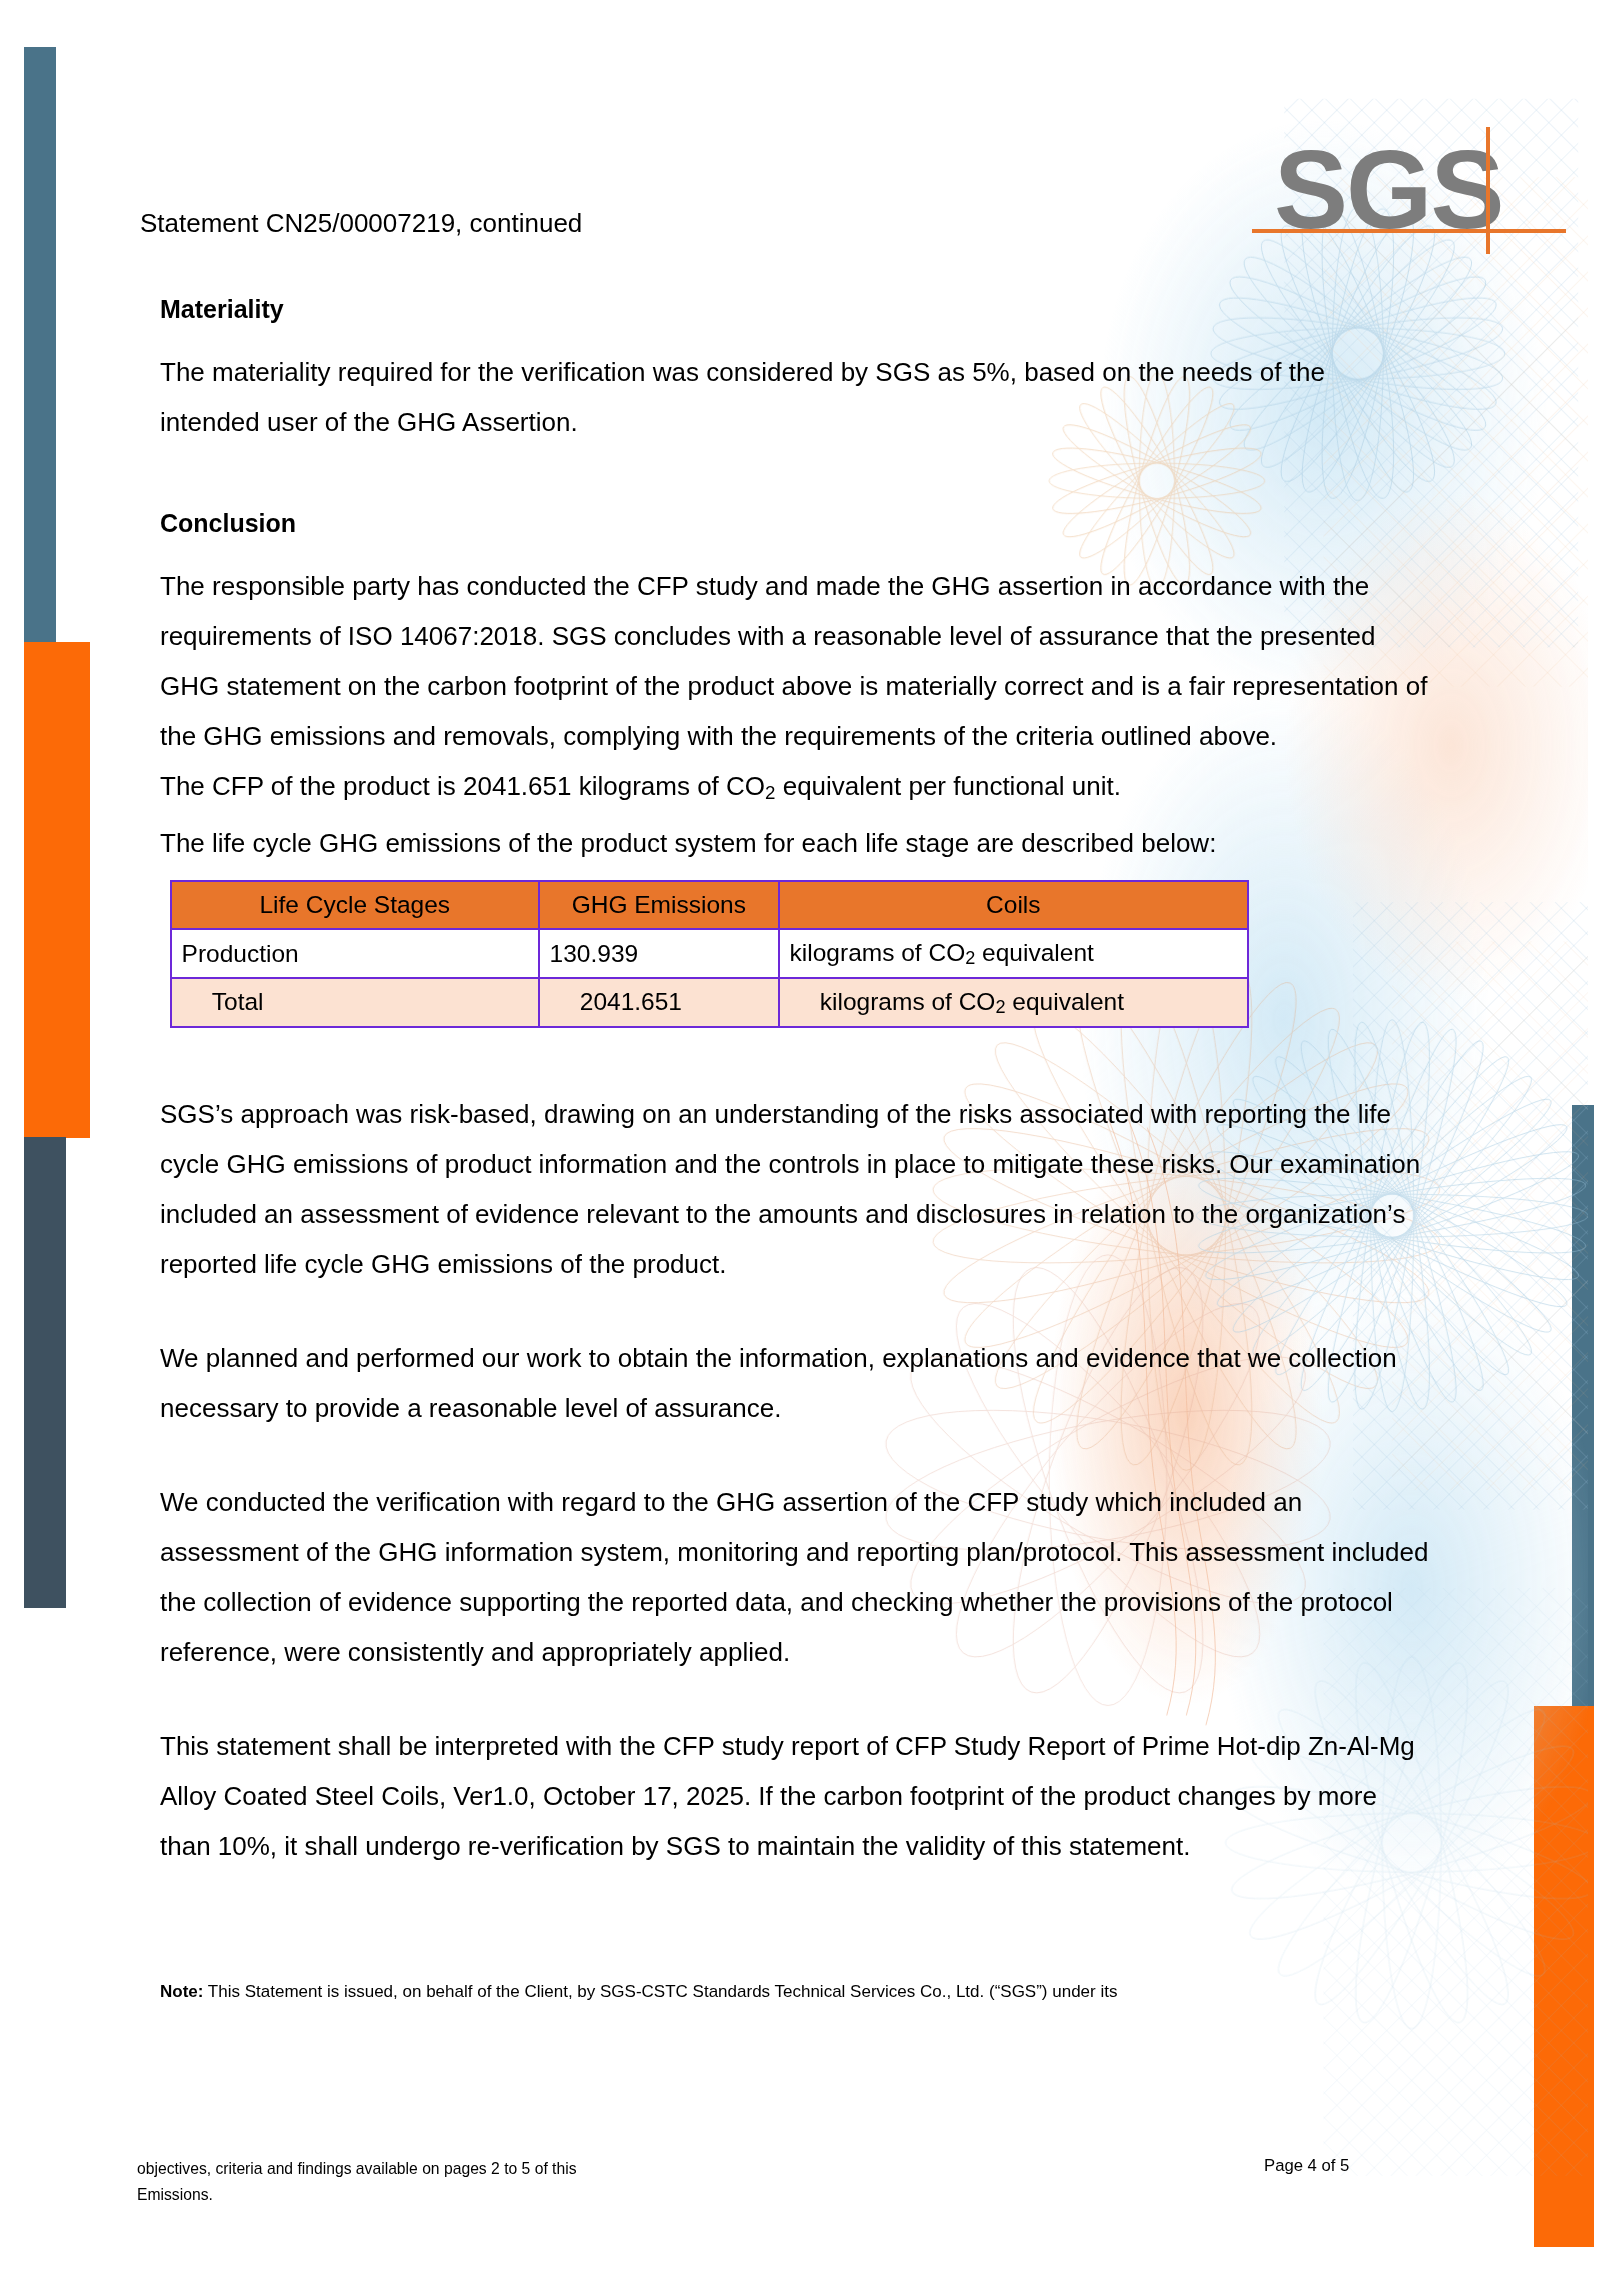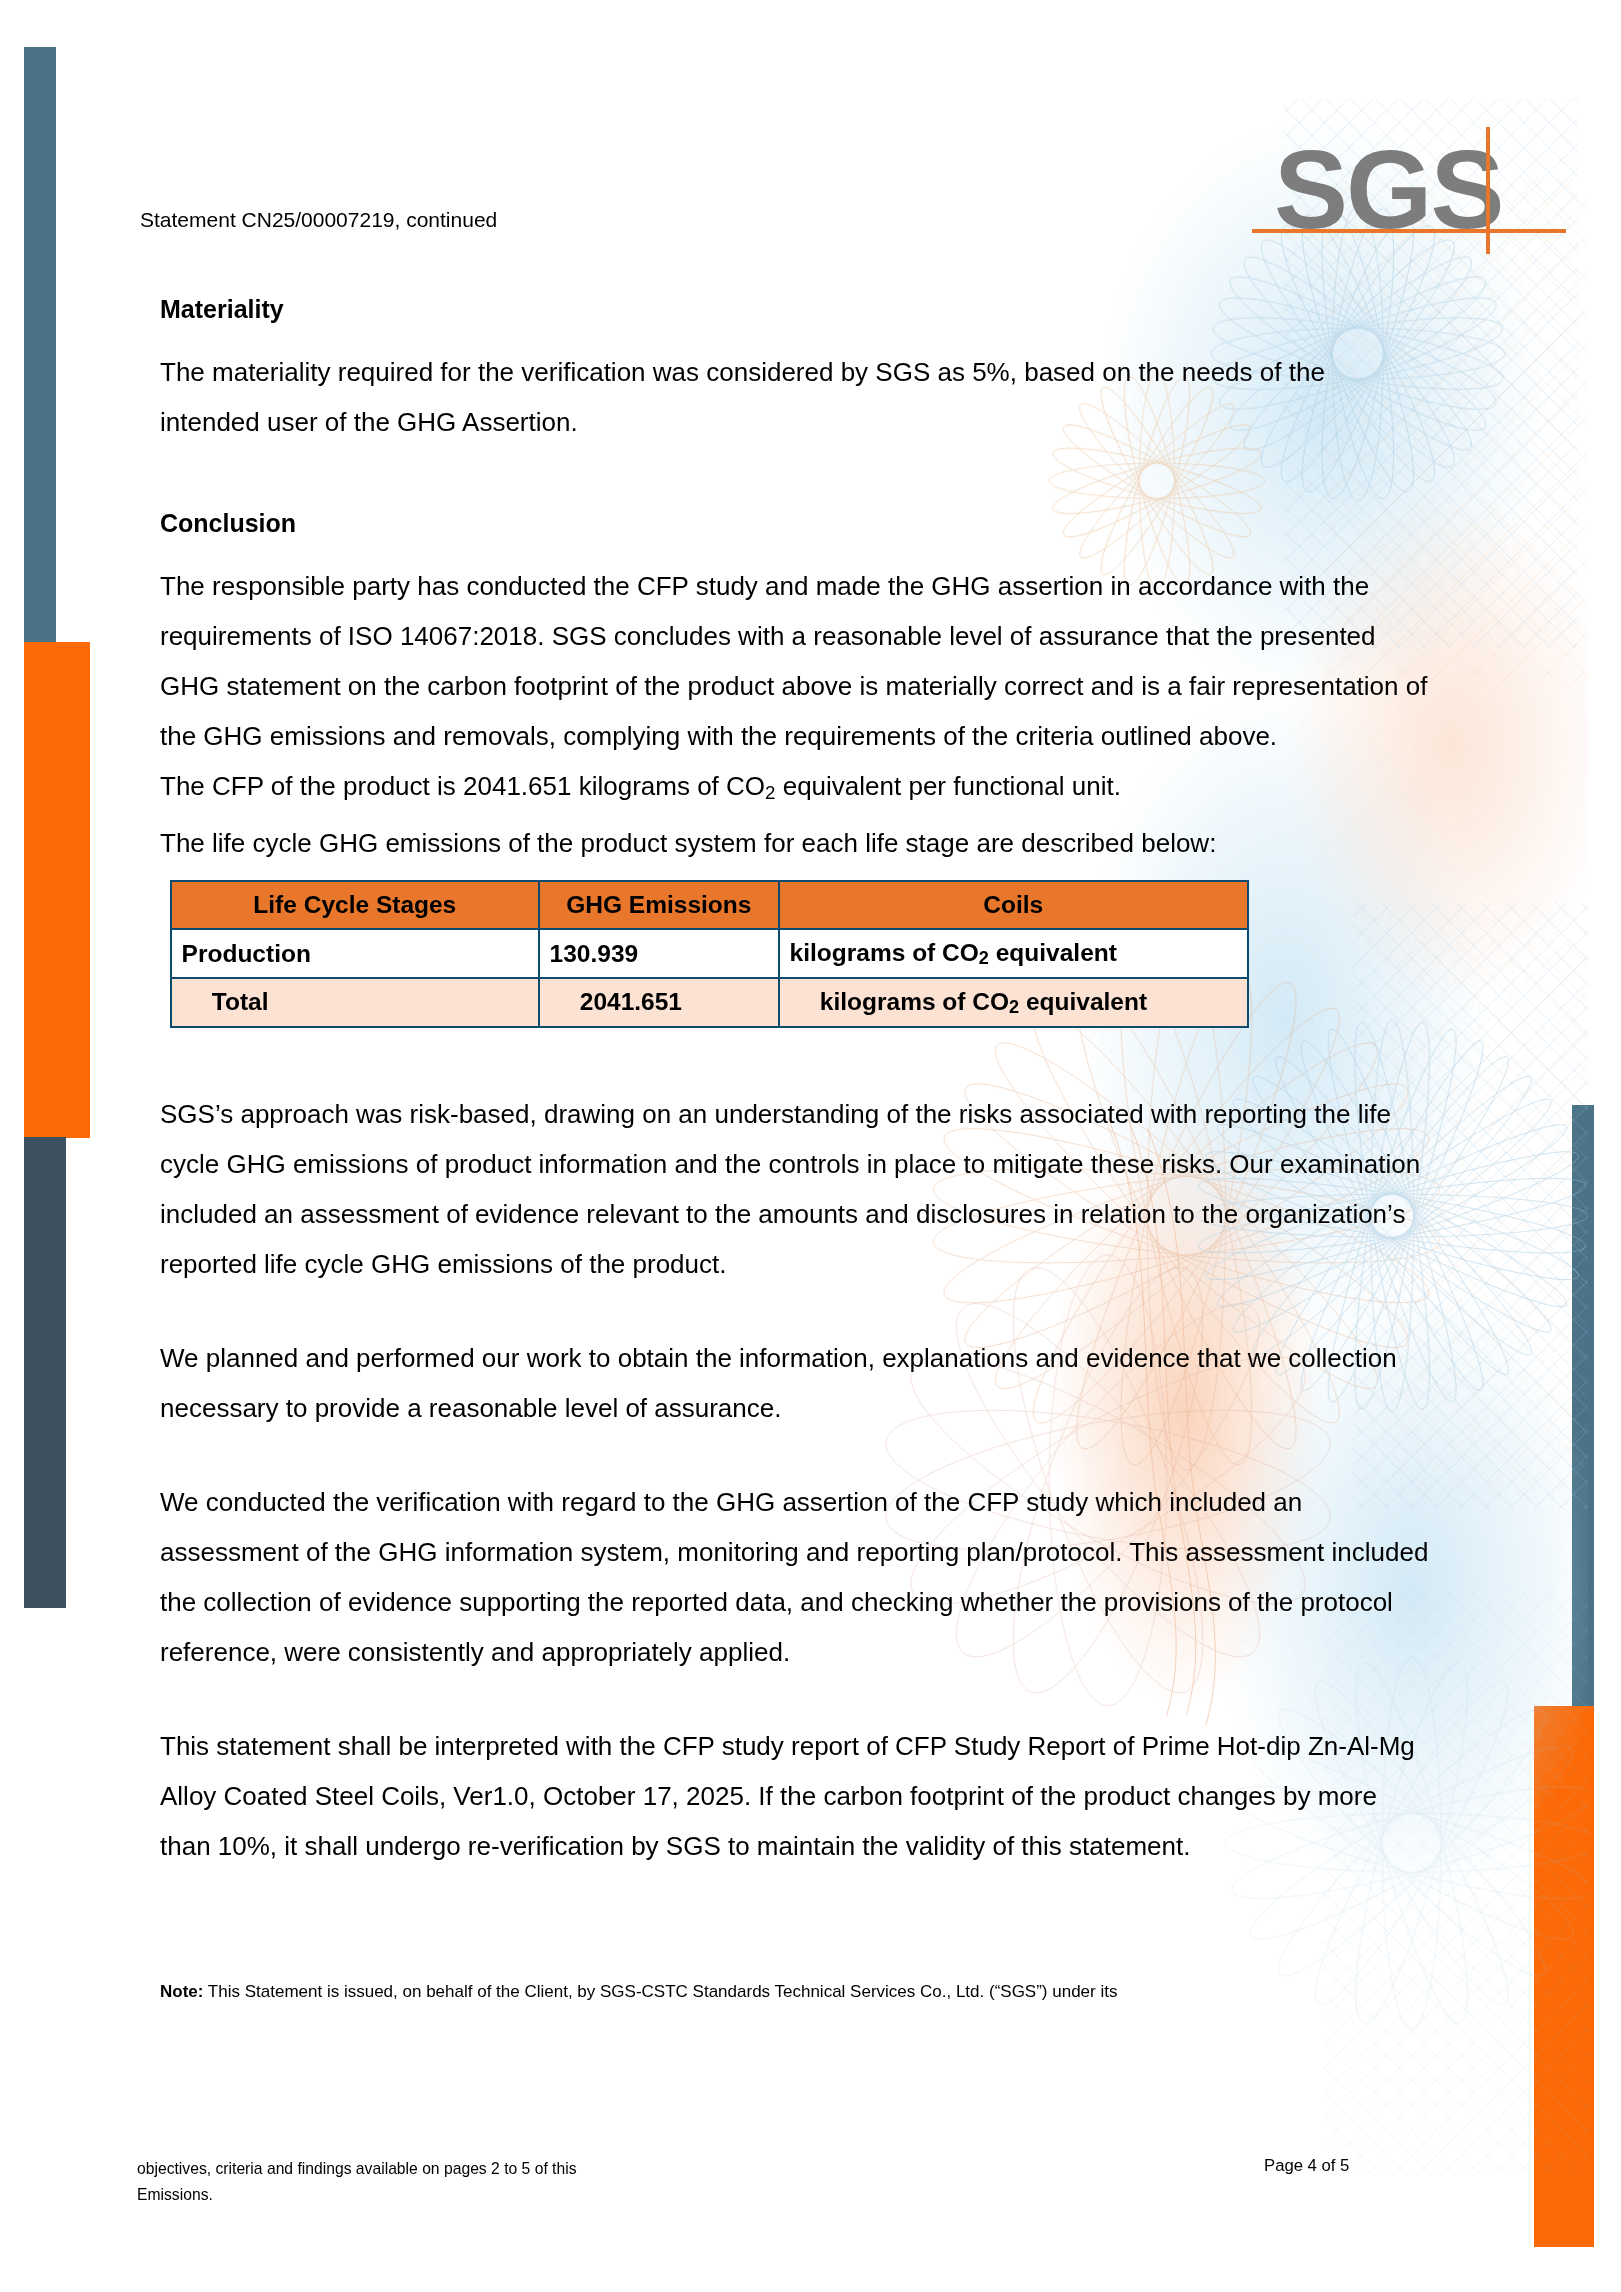--- a/index.html
+++ b/index.html
@@ -63,21 +63,21 @@
     position: absolute;
     left: -21.6px; top: 94px;
     width: 314px; height: 3.9px;
     background: #E8762B;
   }
 
   
   #statement-ref {
     position: absolute;
     left: 140px; top: 208px;
-    font-size: 21px;
+    font-size: 26px;
     color: #000;
     white-space: nowrap;
   }
 
   #content {
     position: absolute;
     left: 160px; top: 294px;
     width: 1294px;
   }
   .section-heading {
@@ -97,23 +97,23 @@
   .sub { font-size: 0.72em; vertical-align: -0.22em; }
 
   
   #lc-table {
     border-collapse: collapse;
     margin: 11.8px 0 0 9.8px;
     table-layout: fixed;
     width: 1076px;
   }
   #lc-table th, #lc-table td {
-    border: 2px solid #0c4a6e;
+    border: 2px solid #6d28d9;
     font-size: 24.5px;
-    font-weight: bold;
+    font-weight: normal;
     padding: 4.9px 9.8px;
     height: 37px;
     line-height: 1.15;
   }
   #lc-table th {
     background: #E8762B;
     text-align: center;
   }
   #lc-table td { background: #ffffff; }
   #lc-table tr.total-row td { background: #FCE2D2; padding-left: 40px; }

